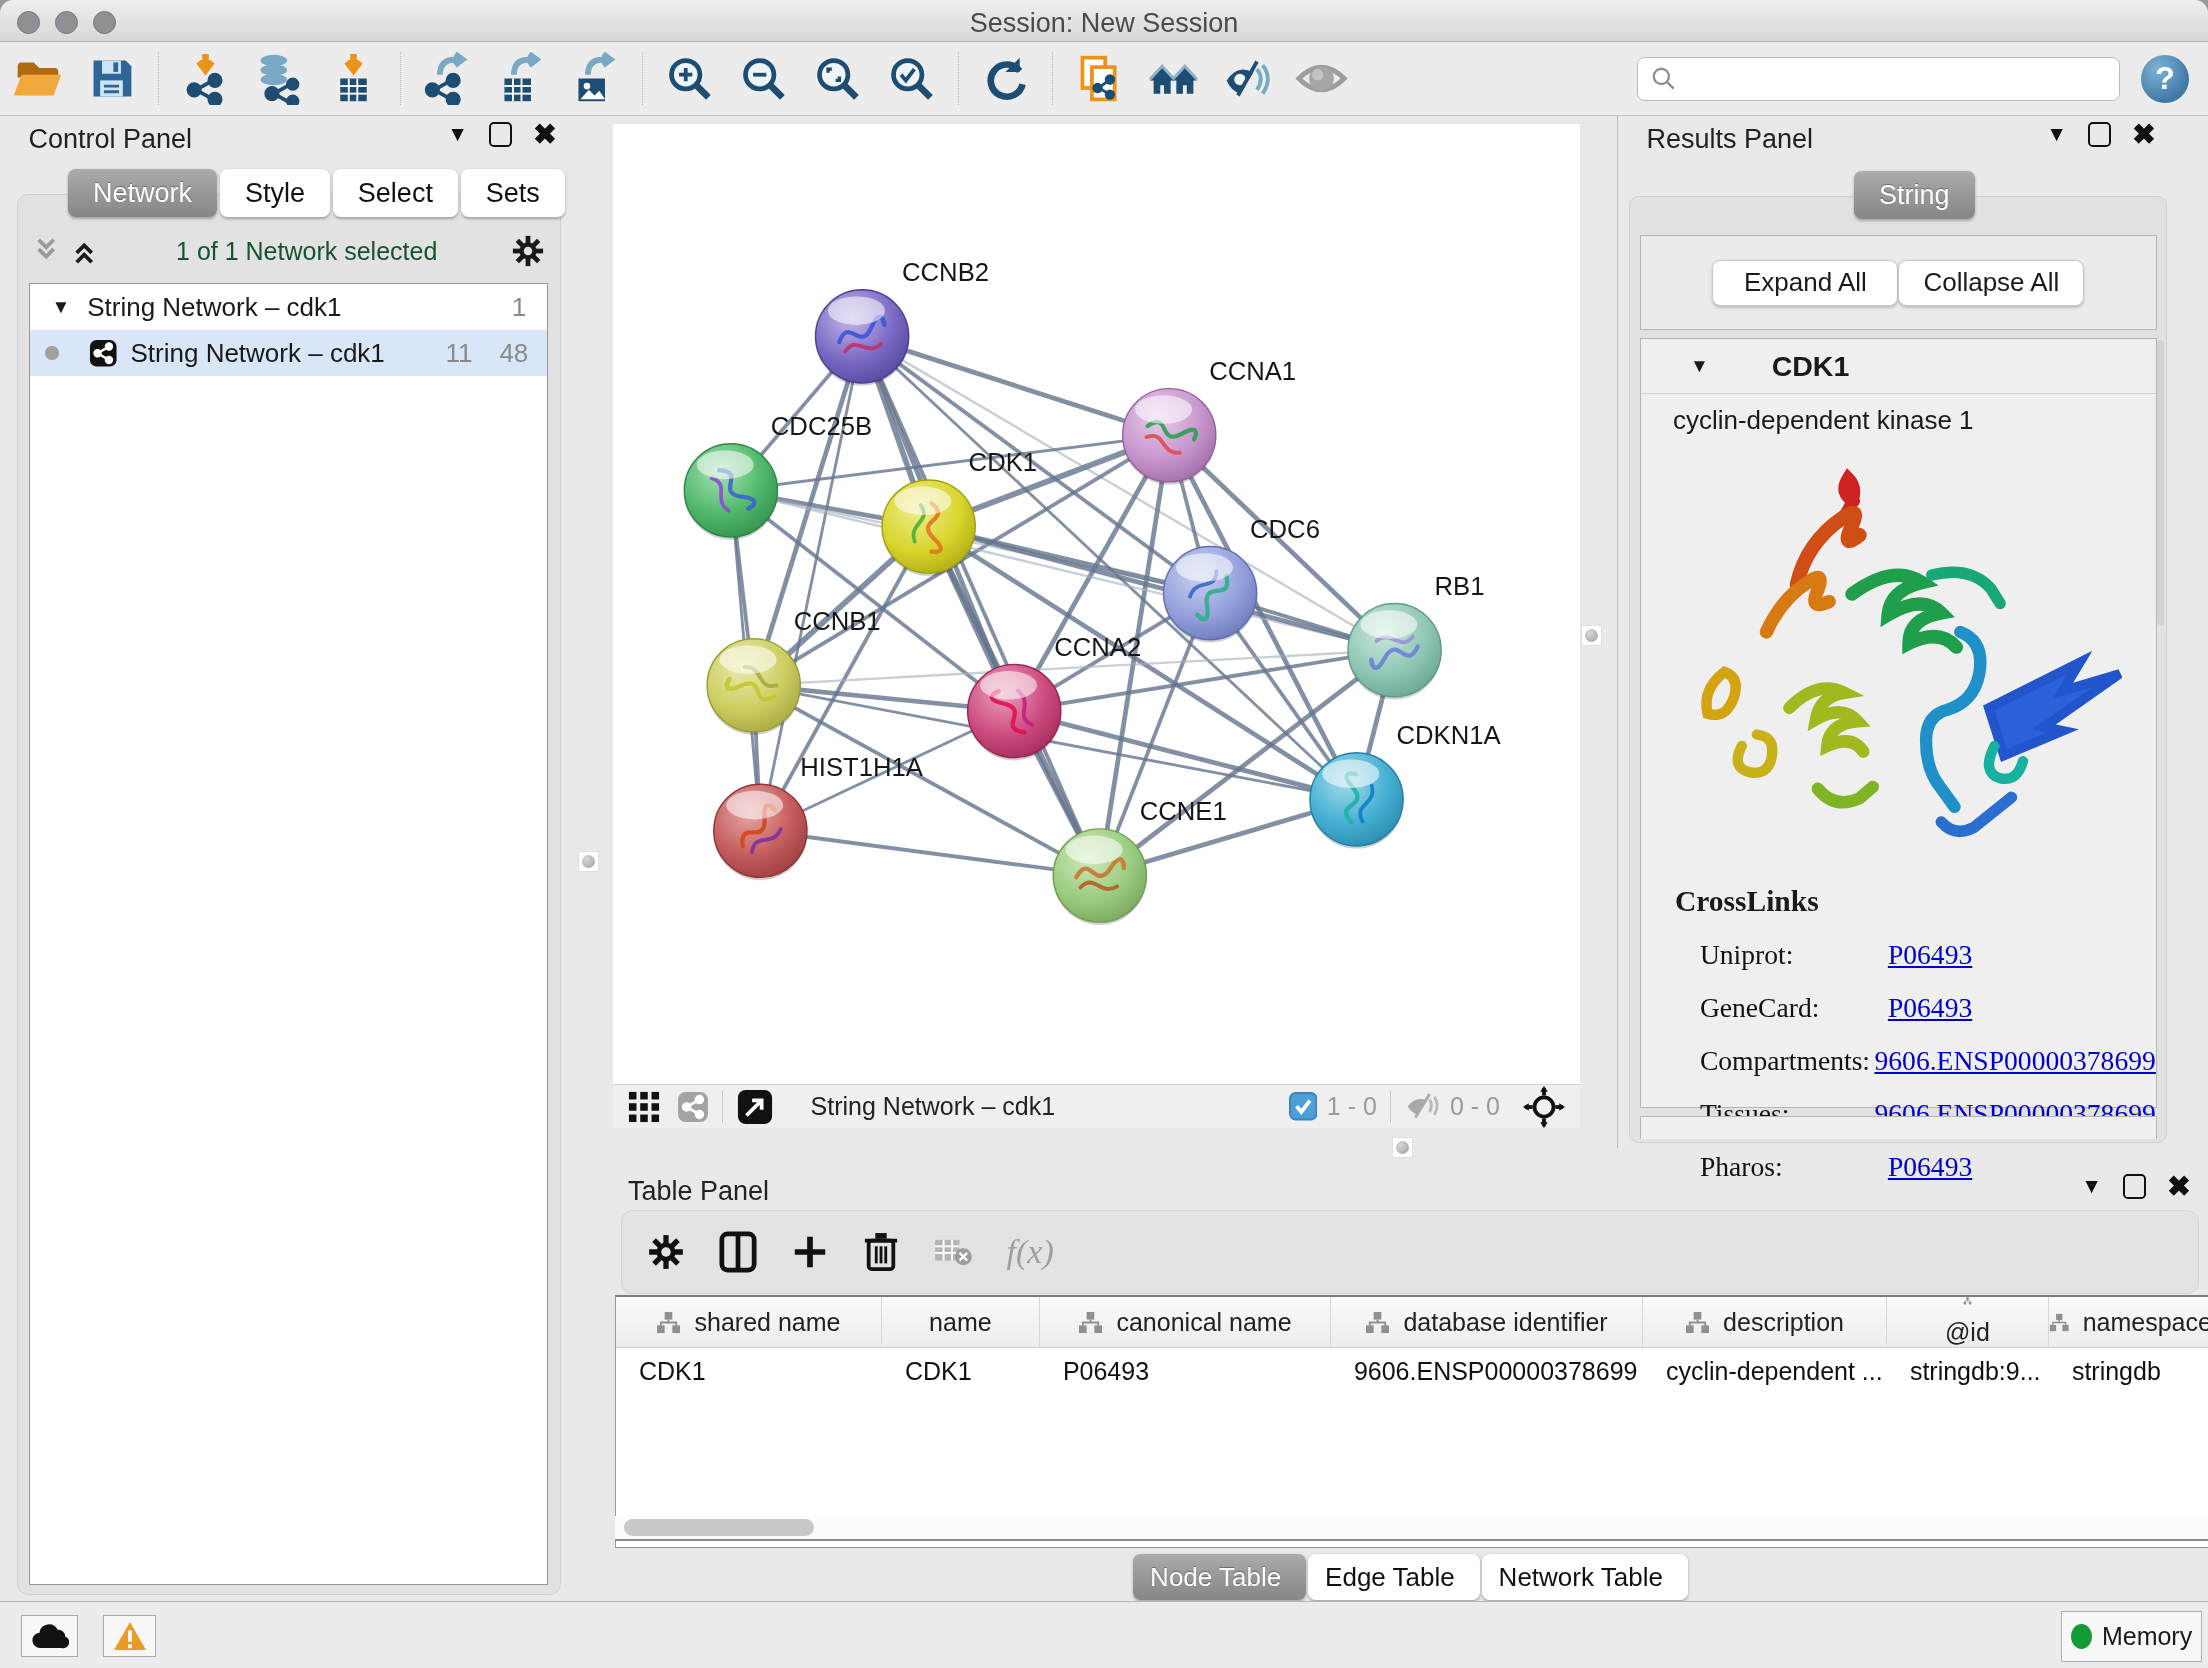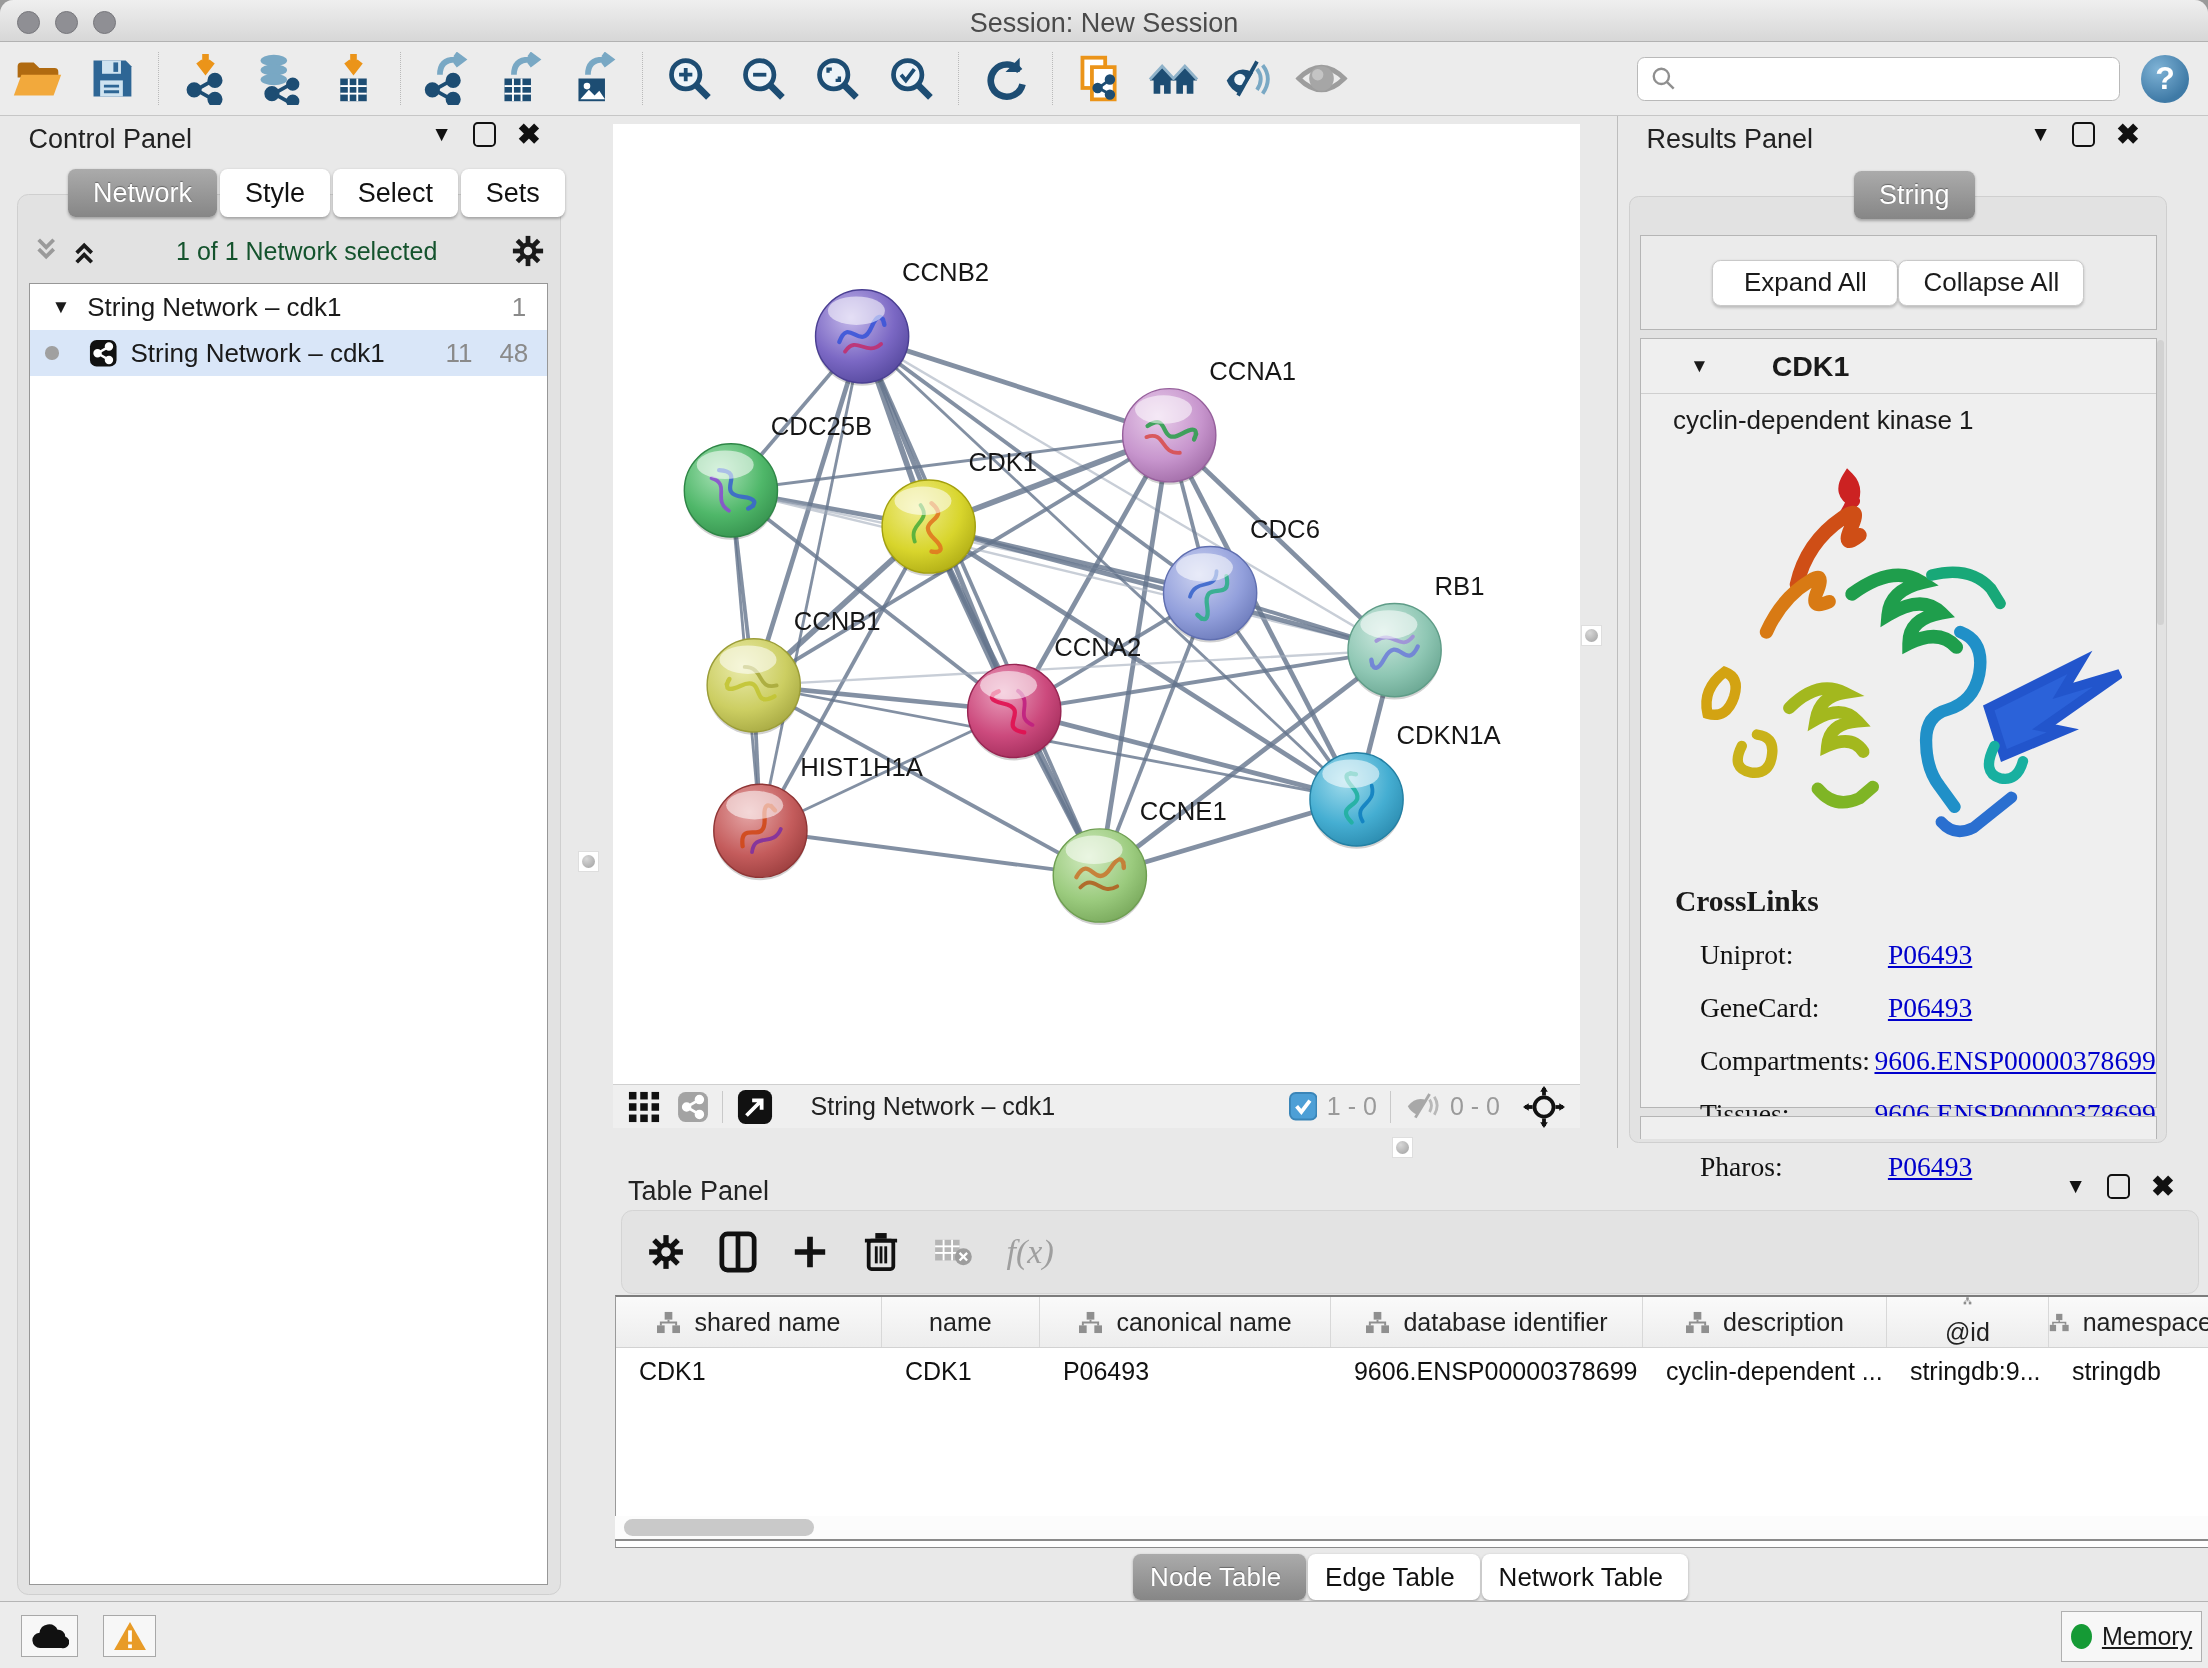--- a/index.html
+++ b/index.html
@@ -26,21 +26,21 @@
     border:1px solid #b9b9b9; border-radius:7.6px; display:flex; align-items:center; padding:0 11.4px; }
   #toolbar-search input { border:none; outline:none; flex:1; font-size:23px; height:38px;
     font-family:"Liberation Sans", sans-serif; background:transparent; }
   #help-btn { width:48px; height:48px; border-radius:50%; margin:0 19px 0 21px; flex:0 0 auto;
     background:radial-gradient(circle at 35% 30%, #7fb3d6, #3f7aa6 70%); color:#fff;
     font-size:32px; font-weight:bold; display:flex; align-items:center; justify-content:center; }
 
   
   #workspace { position:absolute; left:0; top:116px; width:2208px; height:1485px; background:#e9e9e9; }
 
-  .panel-header { position:absolute; left:0; right:16px; top:0; height:40px; }
+  .panel-header { position:absolute; left:0; right:0; top:0; height:40px; }
   .panel-title { position:absolute; left:28.5px; top:7.6px; font-size:27px; color:#222; }
   .panel-ctrls { position:absolute; right:17px; top:5.7px; display:flex; gap:21px; align-items:center; }
   .pc-collapse { font-size:21px; color:#111; }
   .pc-float { width:23px; height:25px; border:2.9px solid #111; border-radius:4.8px; }
   .pc-close { font-size:28.5px; font-weight:bold; color:#111; line-height:25px; }
 
   .tab-btn { height:48px; padding:0 25px; font-size:27px; display:flex; align-items:center;
     justify-content:center; background:#fff; color:#111; border-radius:7.6px;
     box-shadow:0 1.9px 2.9px rgba(0,0,0,.28); }
   .tab-btn.active { background:linear-gradient(#ababab,#868686); color:#fff;
@@ -126,21 +126,21 @@
     justify-content:center; gap:1.9px; }
   #tp-tabs .tab-btn { height:46px; font-size:26px;padding-left:17px; }
 
   
   #statusbar { position:absolute; left:0; top:1601px; width:2208px; height:68px;
     background:#ececec; border-top:1.9px solid #b5b5b5; }
   .sb-btn { position:absolute; top:13.3px; height:42px; background:#f7f7f7;
     border:1.9px solid #a8a8a8; display:flex; align-items:center; justify-content:center; }
   #memory-btn { position:absolute; right:5.7px; top:8.6px; width:141px; height:51px;
     background:#f7f7f7; border:1.9px solid #b0b0b0; display:flex; align-items:center;
-    justify-content:center; gap:9.5px; font-size:25px;text-decoration:underline; }
+    justify-content:center; gap:9.5px; font-size:25px; }
   #memory-dot { width:21px; height:25px; border-radius:50%; background:#159a35; }
 
   svg text { font-family:"Liberation Sans", sans-serif; }
 </style>
 </head>
 <body>
 
 <div id="window">
 
   <div id="titlebar">

